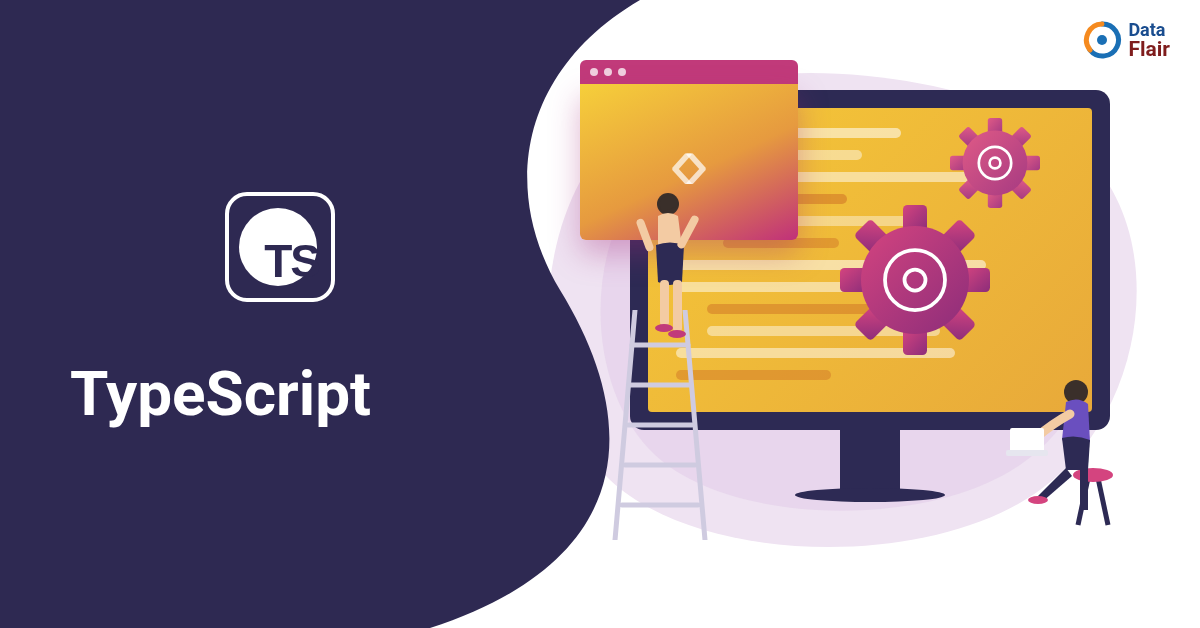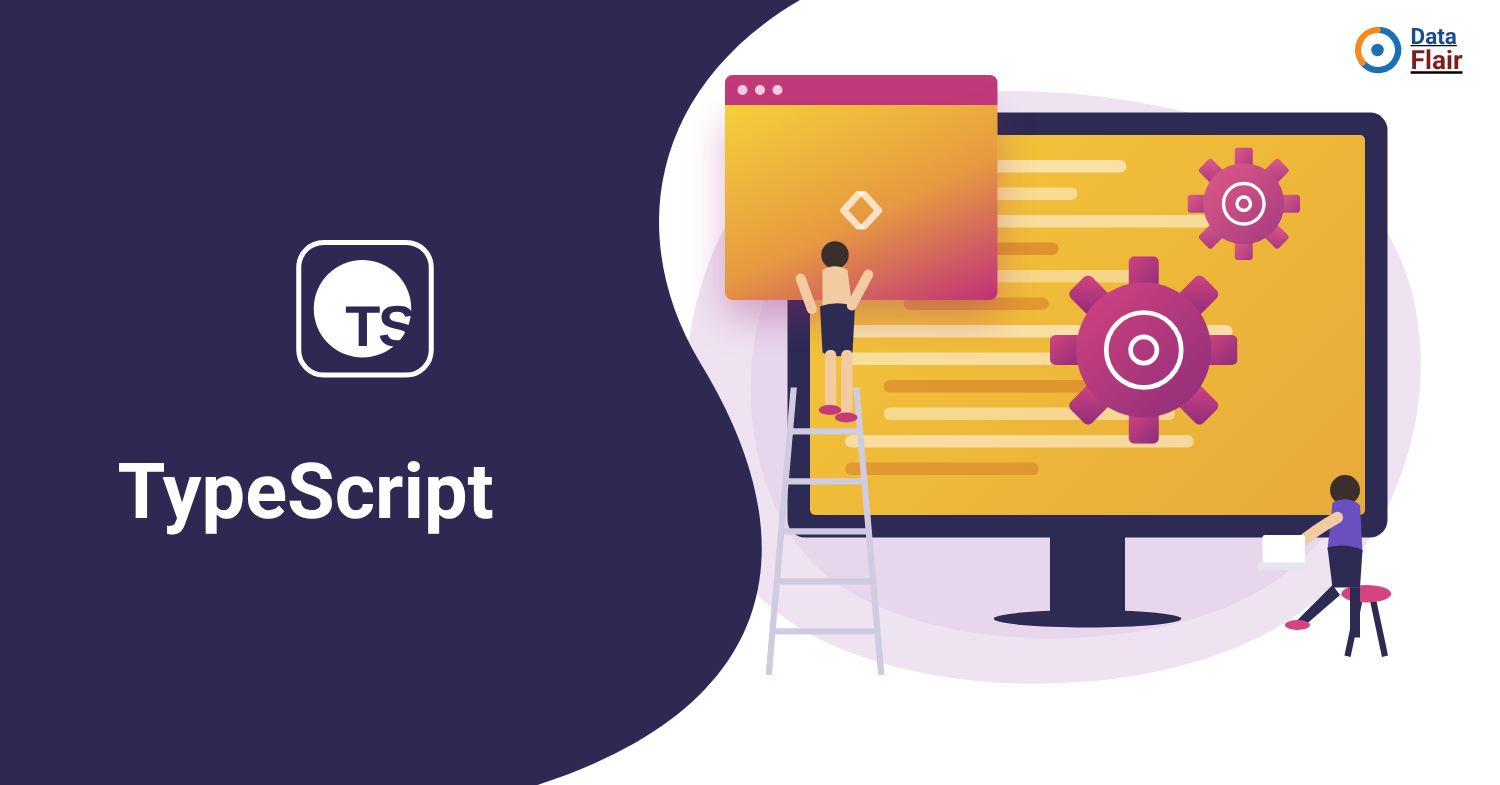--- a/index.html
+++ b/index.html
@@ -28,21 +28,21 @@
     position: absolute;
     top: 0;
     left: 0;
     width: 520px;
     height: 628px;
     z-index: 3;
     display: flex;
     flex-direction: column;
     align-items: center;
     justify-content: center;
-    padding-left: 64px;
+    padding-left: 40px;
   }
 
   
   .ts-logo {
     width: 110px;
     height: 110px;
     border: 4px solid #ffffff;
     border-radius: 22px;
     position: relative;
     margin-bottom: 50px;
@@ -238,21 +238,20 @@
 
   
   .brand-logo {
     position: absolute;
     top: 20px;
     right: 30px;
     display: flex;
     align-items: center;
     gap: 6px;
     z-index: 10;
-    text-decoration: underline;
   }
   .brand-mark svg { width: 40px; height: 40px; display: block; }
   .brand-text { display: flex; flex-direction: column; line-height: 1; }
   .brand-text .l1 { font-size: 18px; font-weight: 700; color: #1a4d8f; }
   .brand-text .l2 { font-size: 21px; font-weight: 700; color: #7f1d1d; }
 
   
   .watermark {
     position: absolute;
     font-size: 13px;

